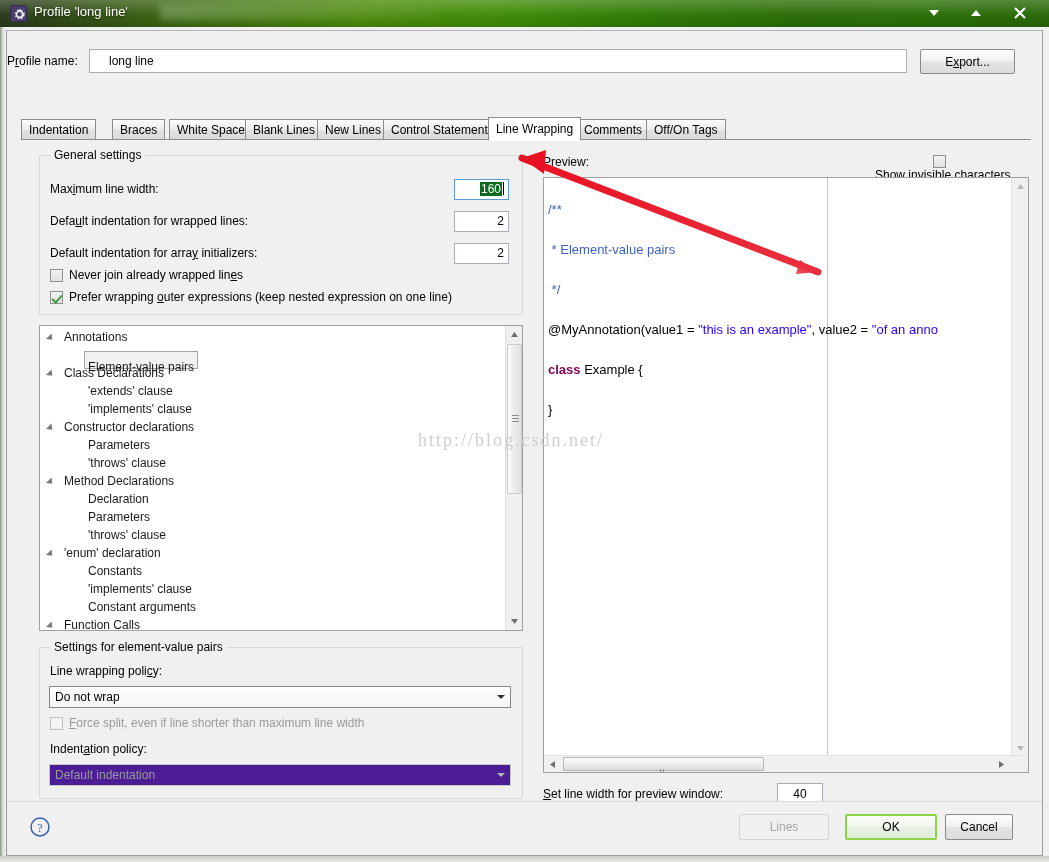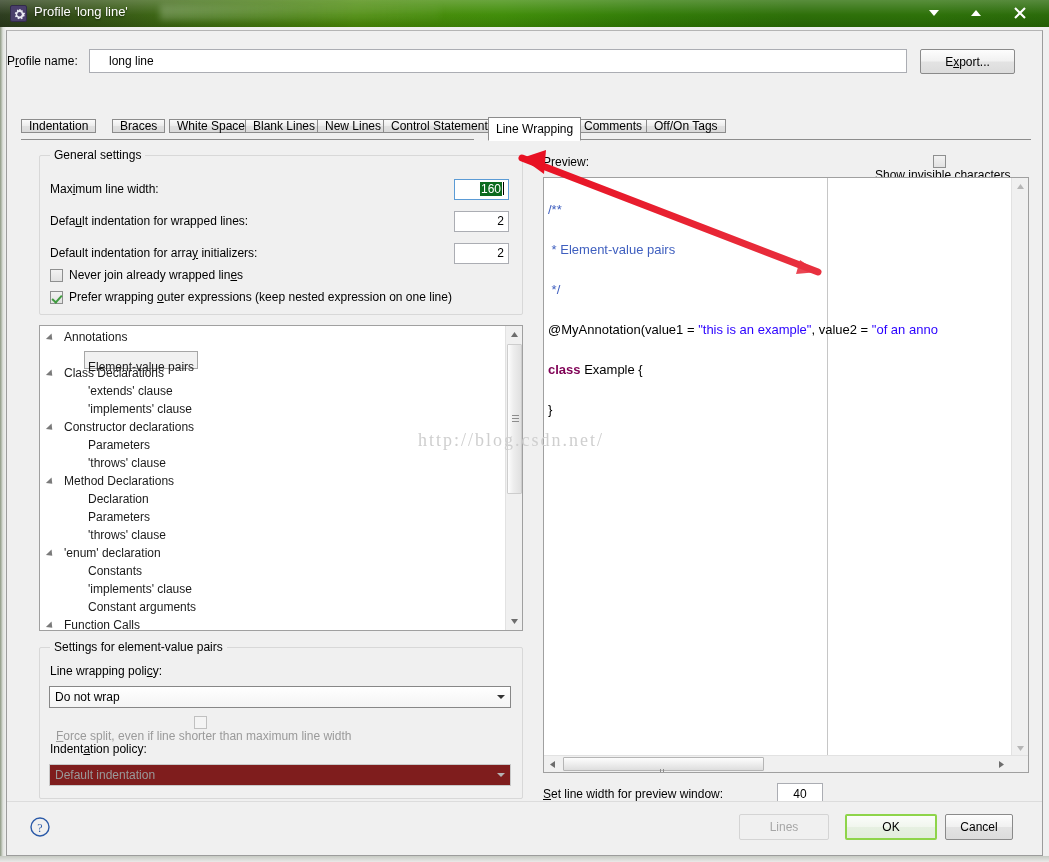--- a/index.html
+++ b/index.html
@@ -104,21 +104,21 @@
     font-size: 12px; color: #000;
     display: flex; align-items: center; justify-content: center;
     cursor: default;
     text-align: center;
   }
   #export-button { left: 913px; top: 0; width: 95px; height: 25px; }
 
   
   .tabstrip { position: absolute; left: 14px; top: 86px; width: 1010px; height: 23px; }
   .tab {
-    position: absolute; top: 2px; height: 14px;
+    position: absolute; top: 2px; height: 21px;
     background: linear-gradient(to bottom, #fbfbfb 0%, #ececec 50%, #e1e1e1 51%, #dadada 100%);
     border: 1px solid #8c8c8c;
     font-size: 12px; color: #000;
     display: flex; align-items: center; justify-content: center;
     padding: 0 7px;
     cursor: default;
     white-space: nowrap;
   }
   .tab.selected {
     top: 0; height: 24px;
@@ -244,21 +244,21 @@
   .combo .arrowbox {
     position: absolute; right: 1px; top: 1px; width: 17px; height: 18px;
     display: flex; align-items: center; justify-content: center;
   }
   .combo .caret-dn {
     width: 0; height: 0;
     border-left: 4px solid transparent; border-right: 4px solid transparent;
     border-top: 4px solid #333;
   }
   .combo.disabled {
-    background: #7f1d1d; border-color: #c8c8c8; color: #9a9a9a;
+    background: #4c1d95; border-color: #c8c8c8; color: #9a9a9a;
   }
   .combo.disabled .caret-dn { border-top-color: #b4b4b4; }
 
   
   .preview-label { position: absolute; left: 536px; top: 124px; font-size: 12px; color: #000; }
   #show-invisible-row { left: 862px; top: 124px; }
 
   #preview-panel {
     position: absolute; left: 536px; top: 146px; width: 486px; height: 596px;
     background: #ffffff; border: 1px solid #a0a0a0; overflow: hidden;
@@ -547,21 +547,21 @@
       <div class="gs-label" style="left:10px; top:16px;">
         Line wrapping poli<span class="u">c</span>y:
       </div>
       <div class="combo" style="left:9px; top:38px; width:462px;">
         <span>Do not wrap</span>
         <span class="arrowbox">
             <span class="caret-dn"></span>
           </span>
       </div>
 
-      <div class="chk-row" style="left:10px; top:68px;flex-direction:column;">
+      <div class="chk-row" style="left:10px; top:68px;">
         <span class="checkbox disabled"></span>
         <span class="chk-label disabled"><span class="u">F</span>orce split, even if line shorter than maximum line width</span>
       </div>
 
       <div class="gs-label" style="left:10px; top:94px;">
         Indent<span class="u">a</span>tion policy:
       </div>
       <div class="combo disabled" style="left:9px; top:116px; width:462px;">
         <span>Default indentation</span>
         <span class="arrowbox">

